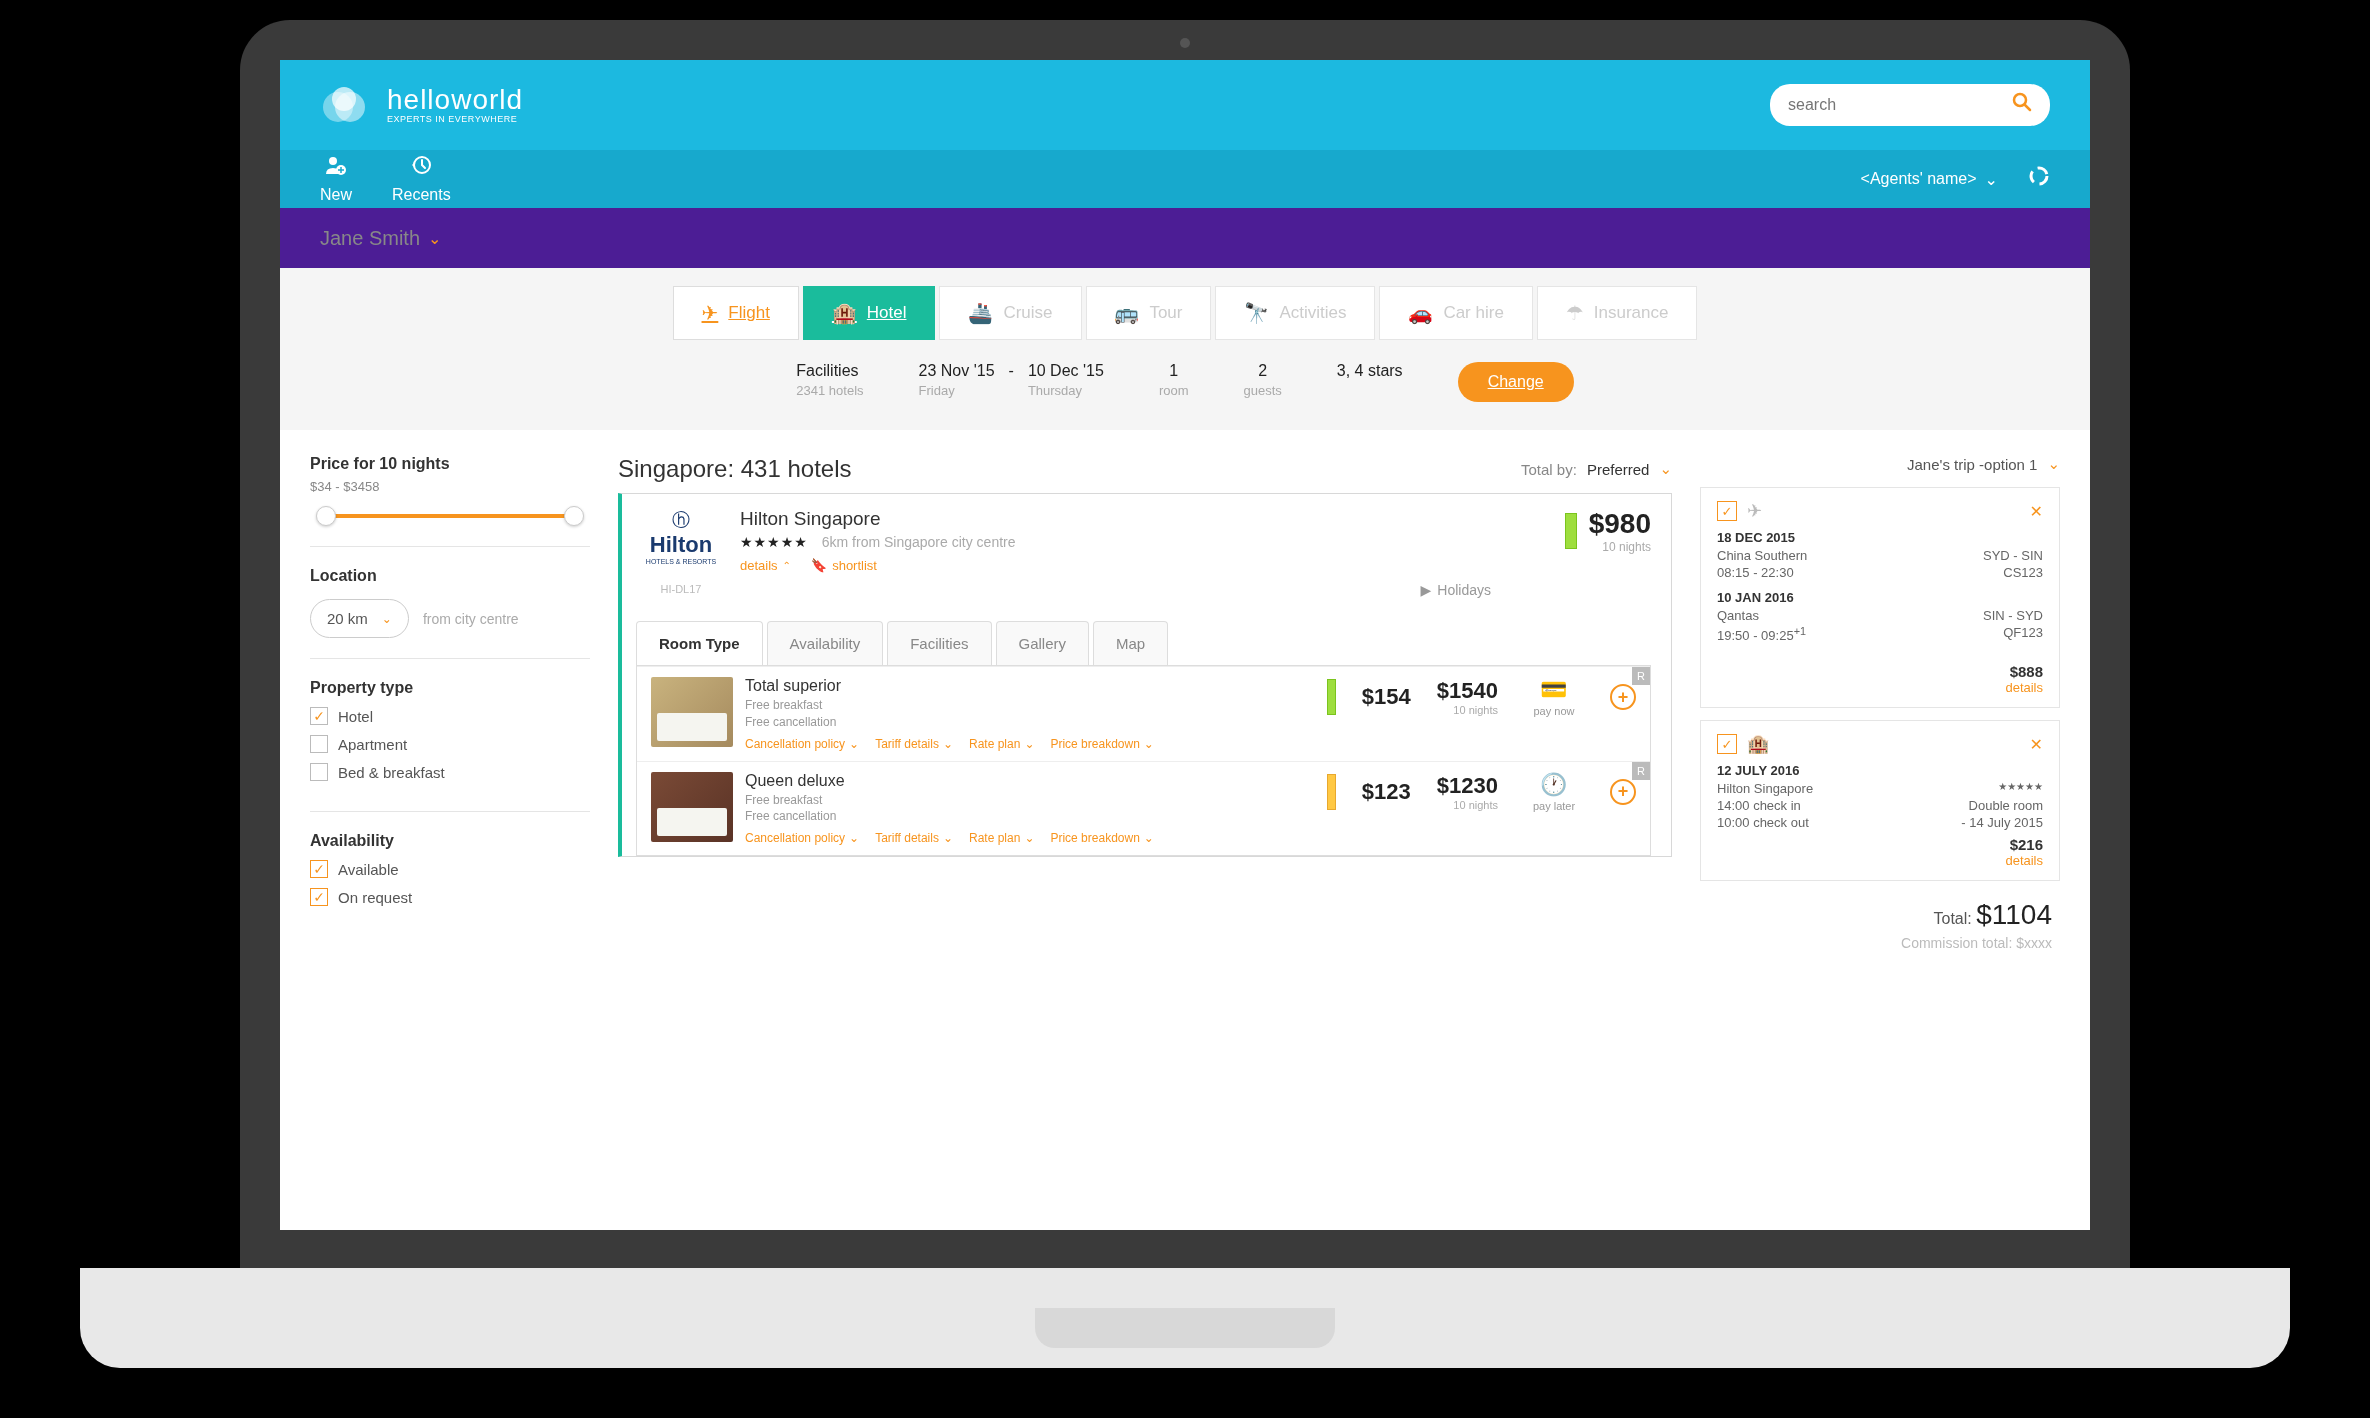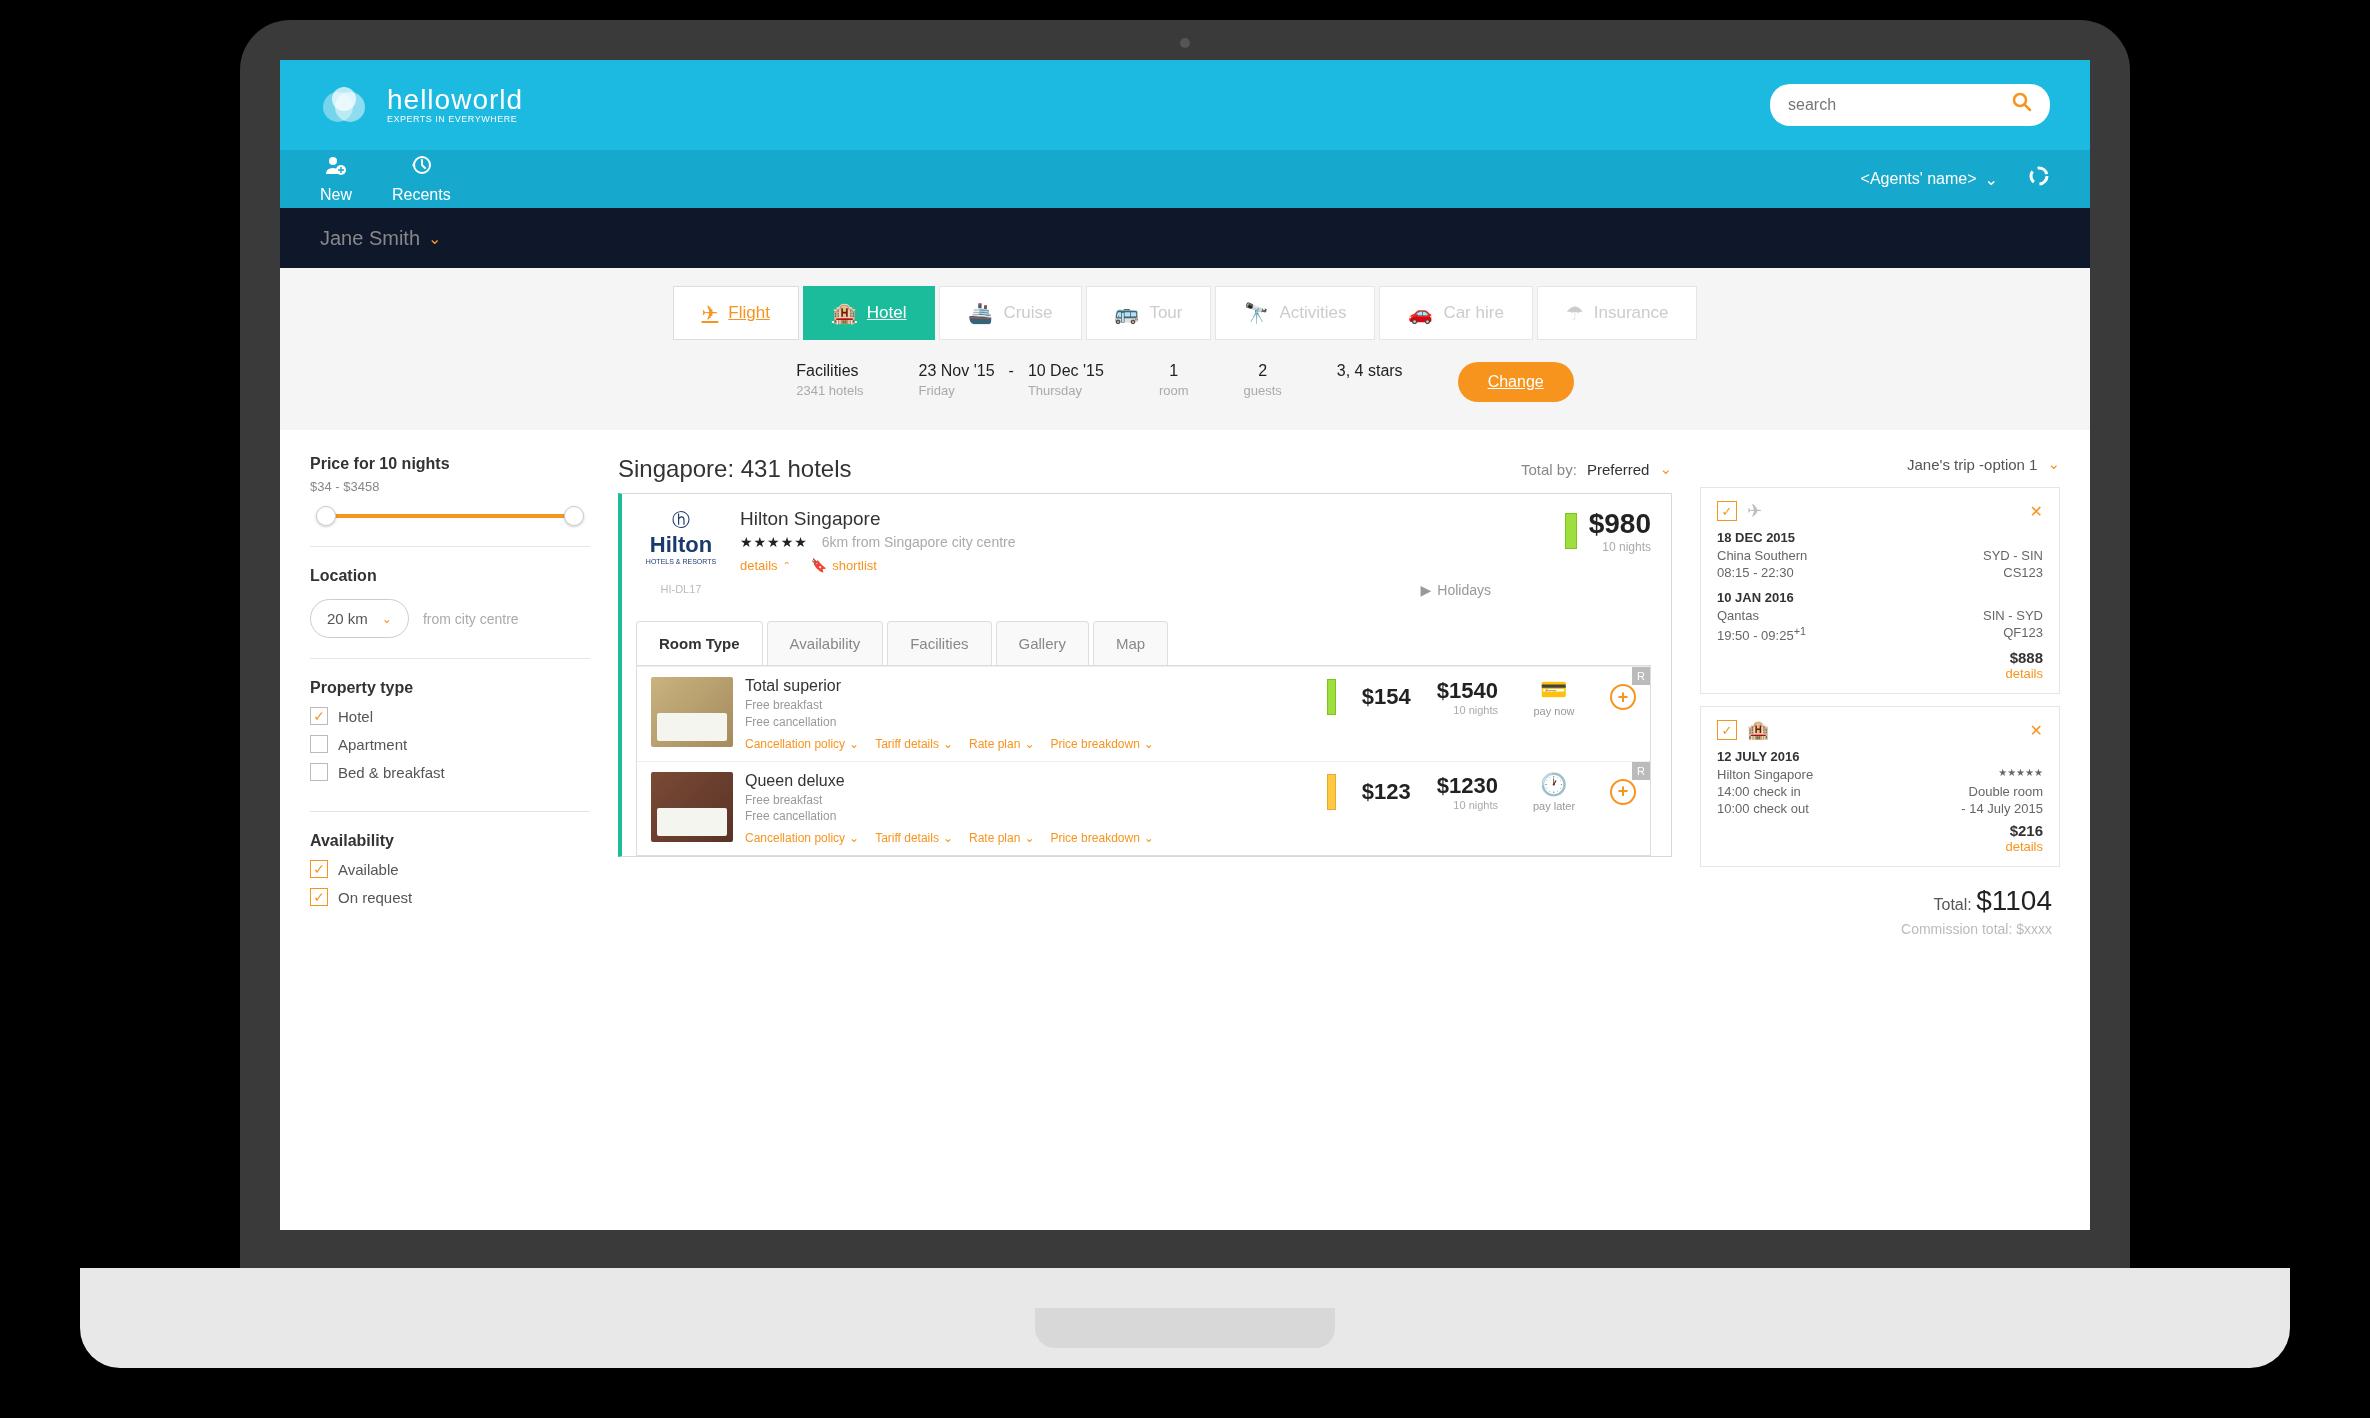--- a/index.html
+++ b/index.html
@@ -21,21 +21,21 @@
   .search-box input { border:none; outline:none; flex:1; font-size:16px; color:#888; }
   .search-box .sicon { color:#f7941e; font-size:22px; }
 
   .header-sub { background:#17a9cd; height:58px; display:flex; align-items:center; justify-content:space-between; padding:0 40px; color:#fff; }
   .sub-left { display:flex; gap:40px; align-items:center; }
   .sub-item { display:flex; align-items:center; gap:10px; font-size:16px; cursor:pointer;flex-direction:column; }
   .sub-right { display:flex; align-items:center; gap:30px; font-size:16px; }
   .agent-drop { display:flex; align-items:center; gap:8px; cursor:pointer; }
   .refresh-icon { font-size:22px; cursor:pointer; }
 
-  .customer-bar { background:#0f172a; height:60px; display:flex; align-items:center; padding:0 40px; }
+  .customer-bar { background:#4c1d95; height:60px; display:flex; align-items:center; padding:0 40px; }
   .customer-name { color:#888; font-size:20px; display:flex; align-items:center; gap:8px; cursor:pointer; }
   .customer-name .chev { color:#f7941e; font-size:16px; }
 
   .tabs-area { background:#f5f5f5; padding: 18px 0 28px 0; }
   .tabs-row { display:flex; justify-content:center; gap:4px; }
   .tab { display:flex; align-items:center; gap:10px; padding: 14px 28px; background:#fff; border:1px solid #e5e5e5; font-size:17px; color:#ccc; cursor:pointer; }
   .tab.flt { color:#f7941e; border-color:#ddd; }
   .tab.active { background:#1abc9c; color:#fff; border-color:#1abc9c; }
   .tab.active span { text-decoration:underline; }
   .tab.flt span { text-decoration:underline; }
@@ -464,21 +464,21 @@
             </div>
           <div class="trip-date">10 JAN 2016</div>
           <div class="trip-line">
               <span>Qantas</span>
               <span>SIN - SYD</span>
             </div>
           <div class="trip-line">
             <span><span>19:50 - 09:25</span><sup>+1</sup></span>
             <span>QF123</span>
           </div>
-          <div class="trip-price" style="margin-top:6px">$888</div>
+          <div class="trip-price" style="margin-top:20px">$888</div>
           <div class="trip-details">details</div>
         </div>
 
         <div class="trip-card">
           <div class="trip-top">
             <div style="display:flex;gap:10px;align-items:center">
               <div class="trip-chk">✓</div>
               <span style="color:#bbb;font-size:18px">🏨</span>
             </div>
             <span class="trip-close">✕</span>

